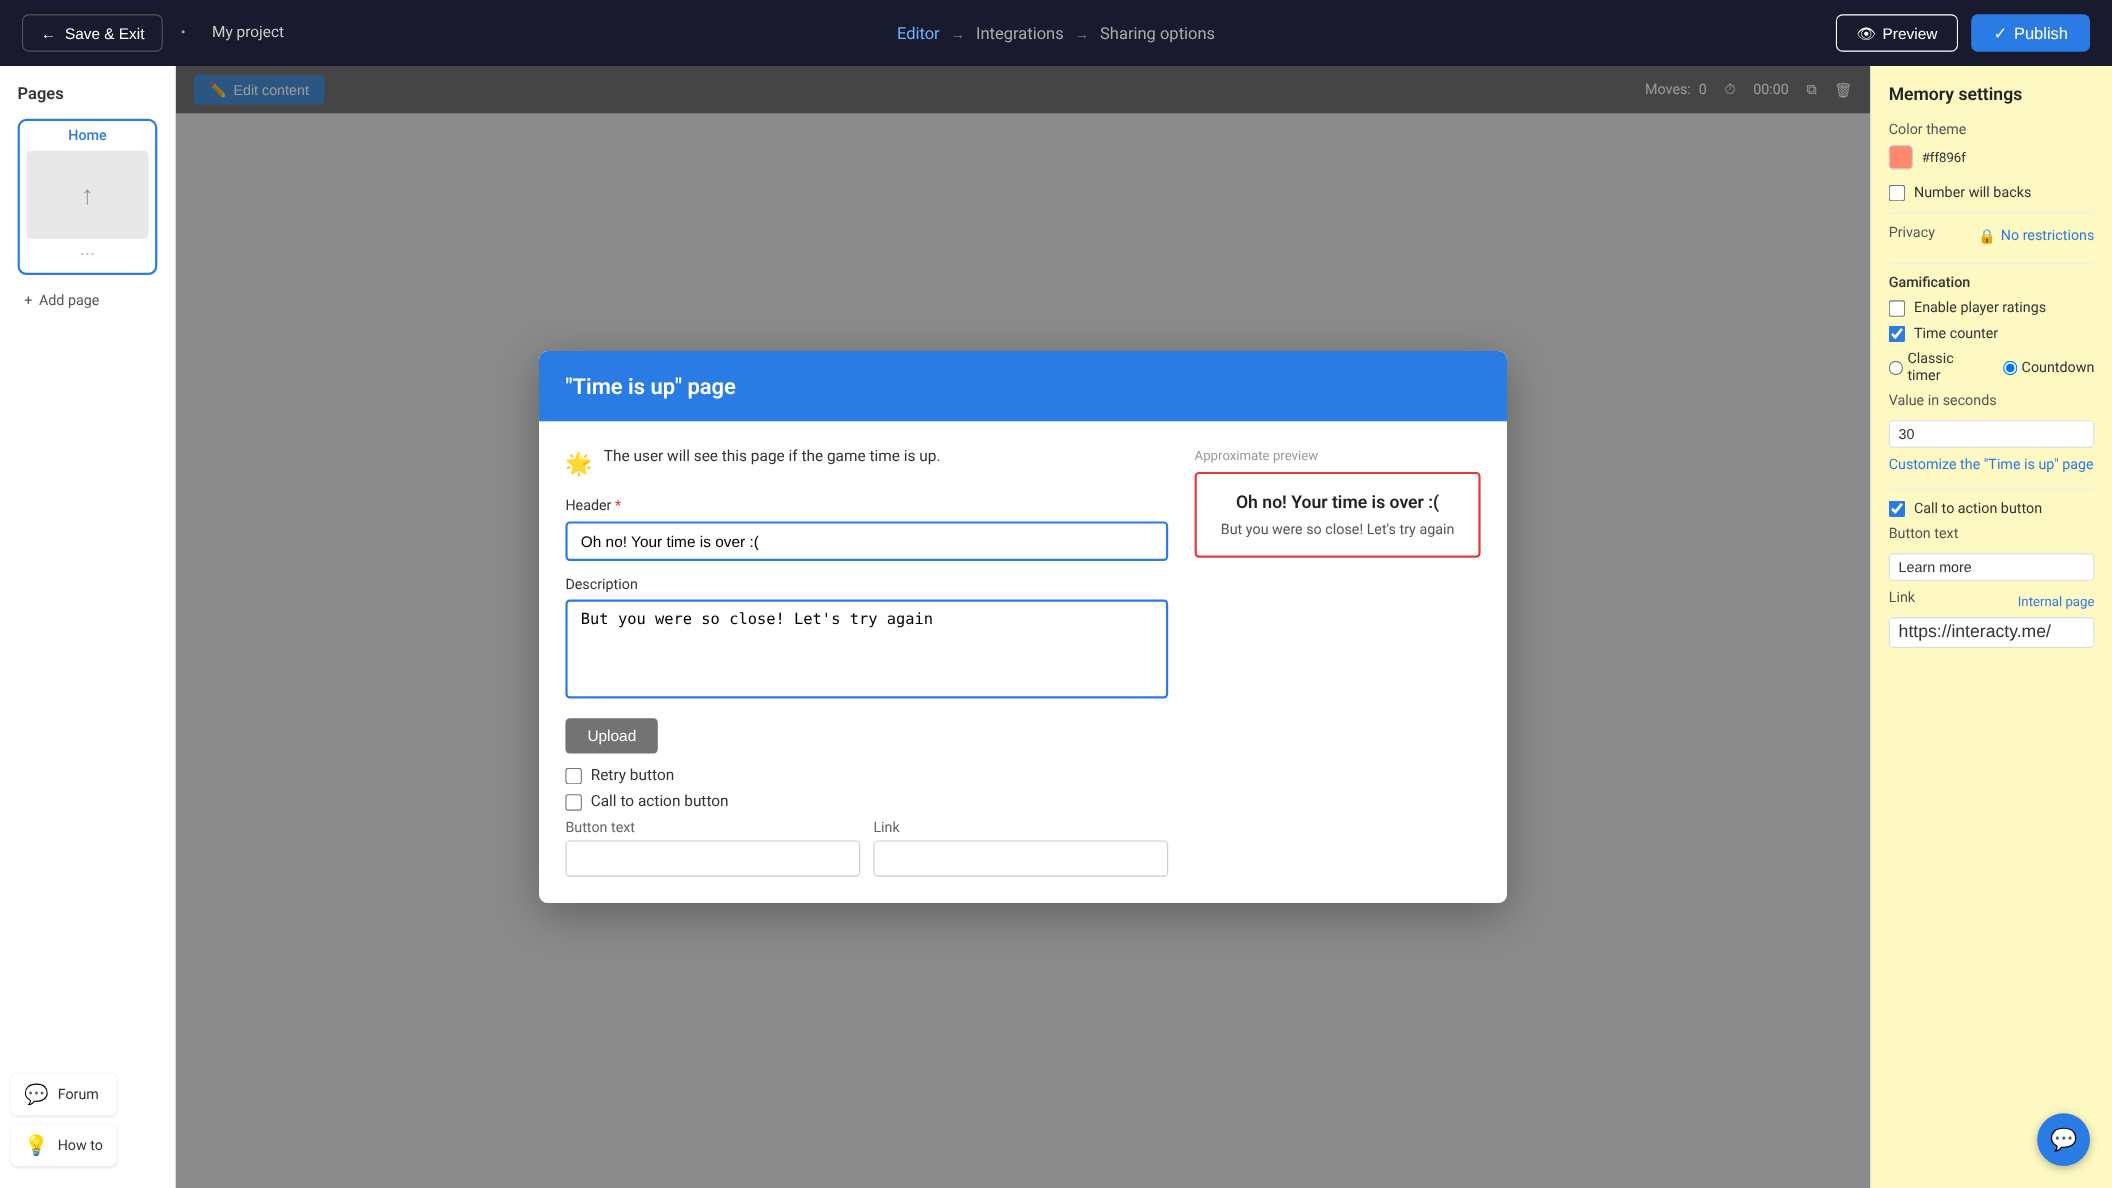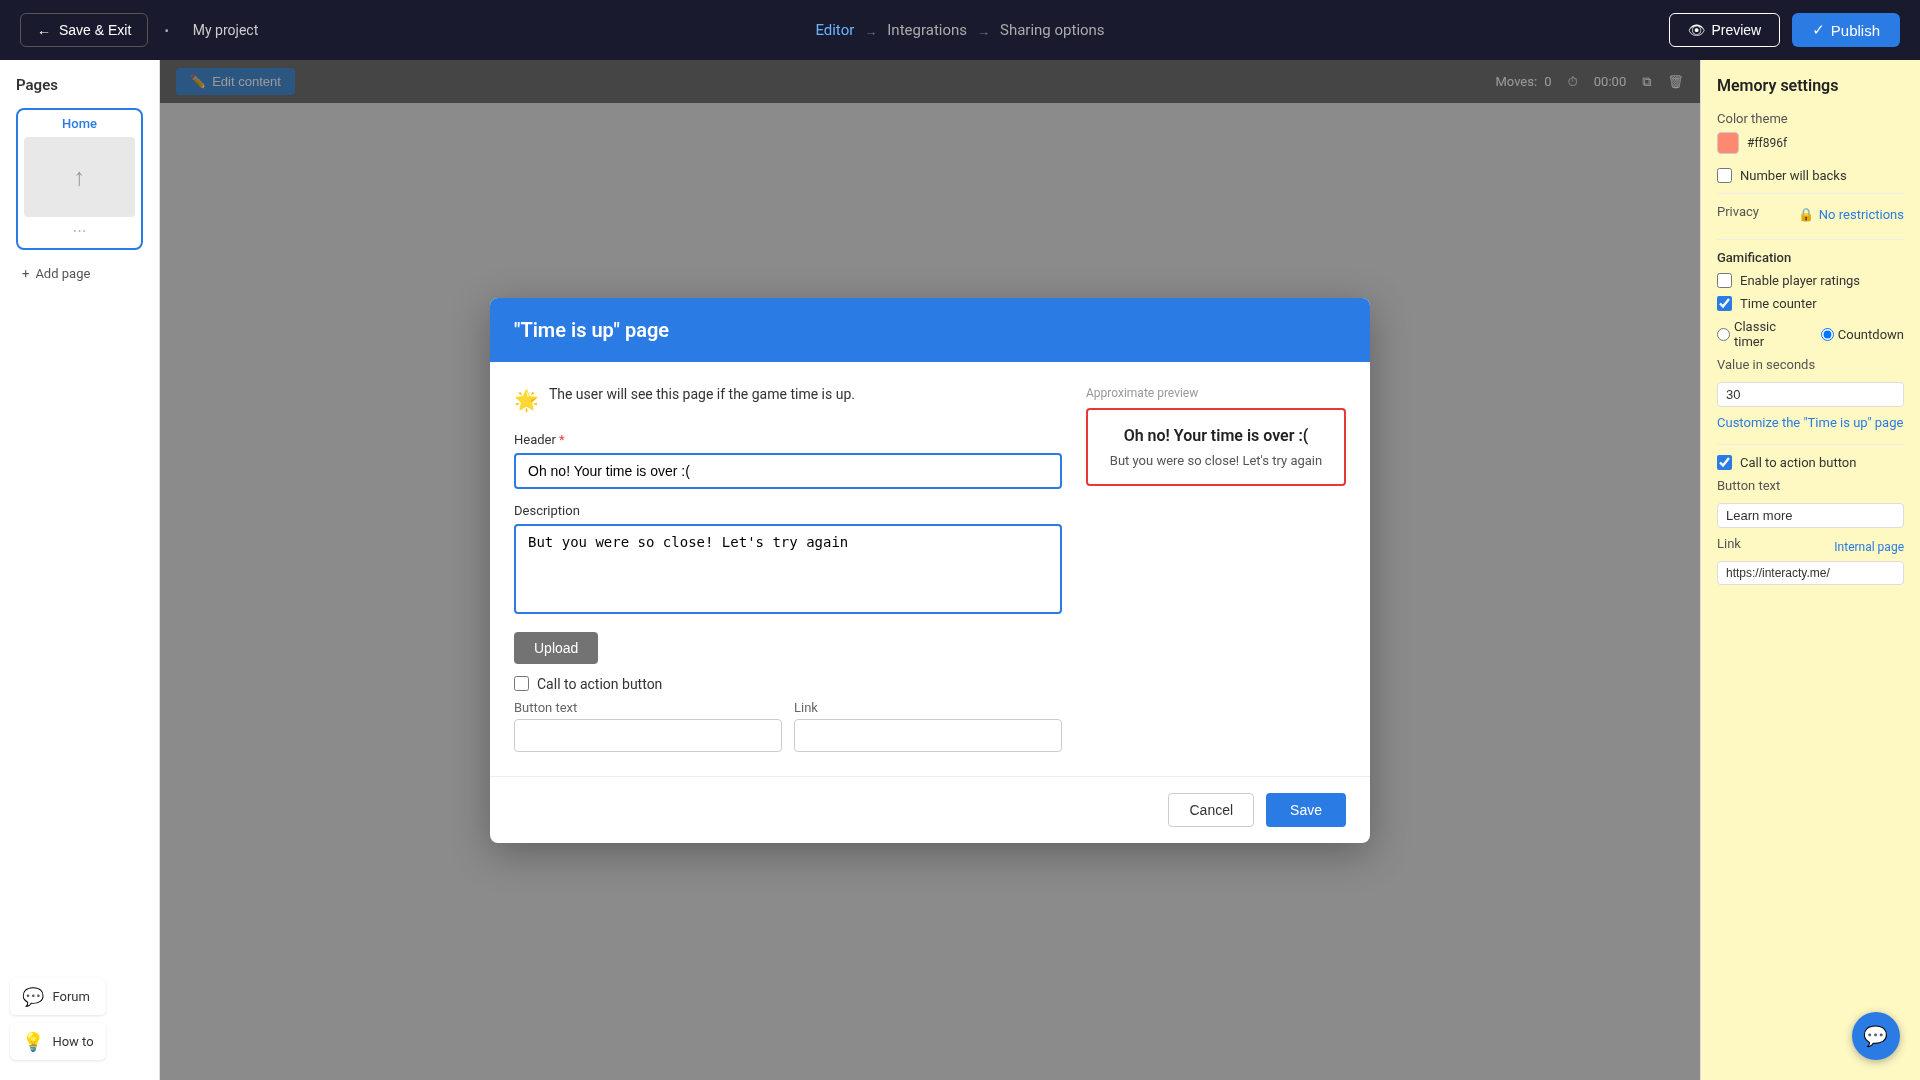--- a/index.html
+++ b/index.html
@@ -53,21 +53,21 @@
     .blue-checkbox { width: 15px; height: 15px; accent-color: #2b7be5; }
     .setting-value { font-size: 13px; color: #333; border: 1px solid #ddd; border-radius: 4px; padding: 4px 8px; width: 100%; margin-top: 4px; }
     .privacy-row { display: flex; align-items: center; justify-content: space-between; }
     .privacy-link { color: #2b7be5; font-size: 13px; display: flex; align-items: center; gap: 4px; }
     .radio-group { display: flex; align-items: center; gap: 12px; margin-top: 4px; }
     .radio-label { display: flex; align-items: center; gap: 4px; font-size: 13px; color: #333; }
     .customize-link { color: #2b7be5; font-size: 13px; cursor: pointer; margin-top: 8px; display: block; }
     .divider { border: none; border-top: 1px solid #eee; margin: 10px 0; }
     .link-row { display: flex; align-items: center; justify-content: space-between; }
     .internal-link { color: #2b7be5; font-size: 12px; cursor: pointer; }
-    .link-value { font-size: 12px; color: #333; border: 1px solid #ddd; border-radius: 4px; padding: 4px 8px; width: 100%; margin-top: 4px; }
+    .link-value { font-size: 16px; color: #333; border: 1px solid #ddd; border-radius: 4px; padding: 4px 8px; width: 100%; margin-top: 4px; }
 
     
     .chat-button { position: fixed; bottom: 20px; right: 20px; width: 48px; height: 48px; background: #2b7be5; border-radius: 50%; display: flex; align-items: center; justify-content: center; cursor: pointer; box-shadow: 0 2px 8px rgba(0,0,0,0.3); z-index: 1000; }
 
     
     .sidebar-bottom { position: absolute; bottom: 20px; left: 10px; display: flex; flex-direction: column; gap: 8px; }
     .sidebar-bottom-item { display: flex; align-items: center; gap: 8px; padding: 8px 12px; background: #fff; border-radius: 6px; cursor: pointer; box-shadow: 0 1px 3px rgba(0,0,0,0.1); }
     .sidebar-bottom-icon { font-size: 18px; }
     .sidebar-bottom-label { font-size: 13px; color: #333; }
 
@@ -225,20 +225,24 @@
               <div class="field-label">Description</div>
               <textarea class="textarea-input" style="">But you were so close! Let's try again</textarea>
             </div>
 
             
             <button class="upload-btn">
               <span>Upload</span>
             </button>
 
             
+            <div class="checkbox-row">
+              <input type="checkbox" id="retryBtn" class="checkbox-input" style="">
+              <label for="retryBtn">Retry button</label>
+            </div>
 
             
             <div class="checkbox-row">
               <input type="checkbox" id="ctaBtn" class="checkbox-input" style="">
               <label for="ctaBtn">Call to action button</label>
             </div>
 
             
             <div class="button-fields">
               <div class="button-field">
@@ -254,28 +258,20 @@
 
           <div class="modal-right">
             <div class="preview-label">Approximate preview</div>
             <div class="preview-box">
               <div class="preview-header">Oh no! Your time is over :(</div>
               <div class="preview-description">But you were so close! Let's try again</div>
             </div>
           </div>
         </div>
 
-        <div class="modal-footer">
-          <button class="cancel-btn">
-            <span>Cancel</span>
-          </button>
-          <button class="save-btn">
-            <span>Save</span>
-          </button>
-        </div>
       </div>
     </div>
   </div>
 
   <aside class="right-sidebar">
     <div class="settings-title">Memory settings</div>
 
     <div class="setting-group">
       <div class="setting-label">Color theme</div>
       <div style="display:flex;align-items:center;gap:8px;">

